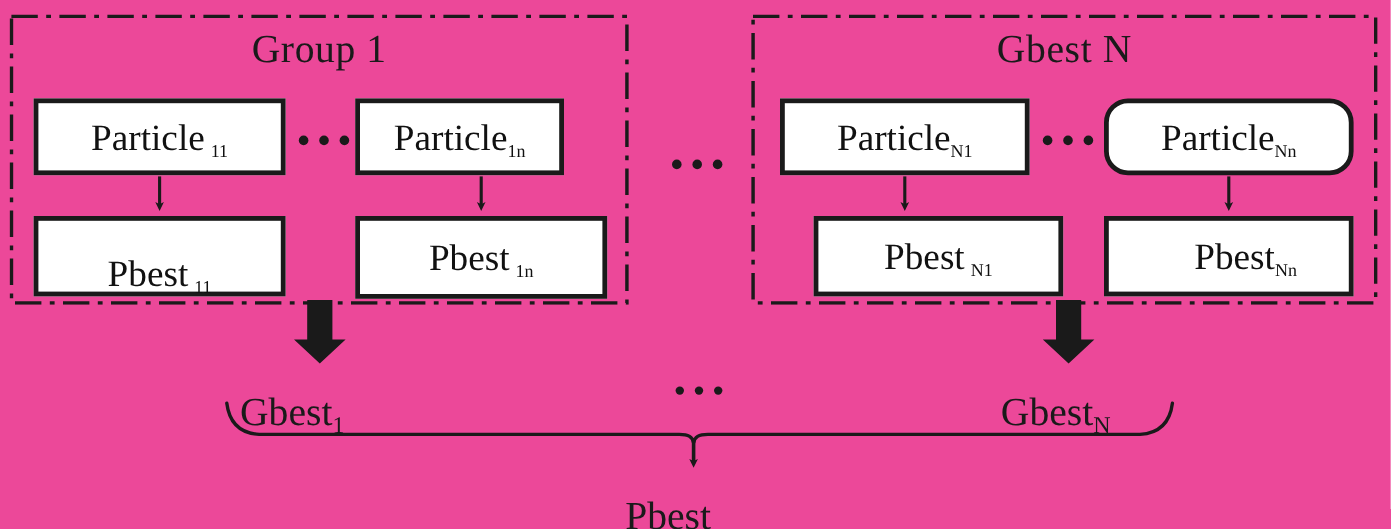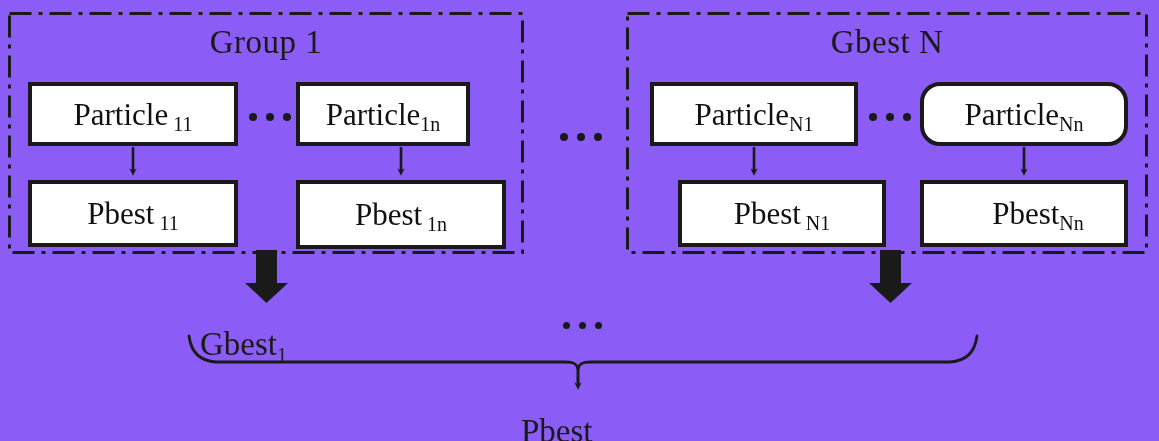--- a/index.html
+++ b/index.html
@@ -8,21 +8,21 @@
     background: #ffffff;
   }
   body {
     font-family: "Liberation Serif", "DejaVu Serif", serif;
     color: #1a1a1a;
   }
   #canvas {
     position: relative;
     width: 1159px;
     height: 441px;
-    background: #8b5cf6;
+    background: #ec4899;
     overflow: hidden;
   }
 
   
   .group-box {
     position: absolute;
     box-sizing: border-box;
     border: 3px dashed #1a1a1a;
     background: transparent;
   }
@@ -53,21 +53,21 @@
     align-items: center;
     justify-content: center;
   }
   .node-label {
     font-size: 31px;
     line-height: 1;
     white-space: nowrap;
     color: #111111;
   }
   .node-label .sub {
-    font-size: 20px;
+    font-size: 15px;
     vertical-align: baseline;
     position: relative;
     top: 6px;
   }
   .node-label.spaced .sub {
     margin-left: 5px;
   }
 
   
   .plain-label {
@@ -137,21 +137,21 @@
       <span>Particle</span><span class="sub">1n</span>
     </span>
   </div>
 
   <div class="ellipsis" style="left:249px; top:113px;">
     <span></span>
       <span></span>
       <span></span>
   </div>
 
-  <div class="node-box" style="left:28px; top:180px; width:210px; height:67px;">
+  <div class="node-box" style="left:28px; top:180px; width:210px; height:67px;align-items:flex-end;">
     <span class="node-label spaced">
       <span>Pbest</span><span class="sub">11</span>
     </span>
   </div>
 
   <div class="node-box" style="left:296px; top:180px; width:210px; height:69px;">
     <span class="node-label spaced">
       <span>Pbest</span><span class="sub">1n</span>
     </span>
   </div>
@@ -197,20 +197,23 @@
   <div class="ellipsis" style="left:560px; top:133px;">
     <span></span>
       <span></span>
       <span></span>
   </div>
 
   <div class="plain-label" style="left:200px; top:300px;">
     <span>Gbest</span><span class="sub">1</span>
   </div>
 
+  <div class="plain-label" style="left:834px; top:300px;">
+    <span>Gbest</span><span class="sub">N</span>
+  </div>
 
   <div class="ellipsis small" style="left:563px; top:322px;">
     <span></span>
       <span></span>
       <span></span>
   </div>
 
   <div class="plain-label" style="left:521px; top:387px;">Pbest</div>
 
   <svg id="overlay" viewBox="0 0 1159 441">

